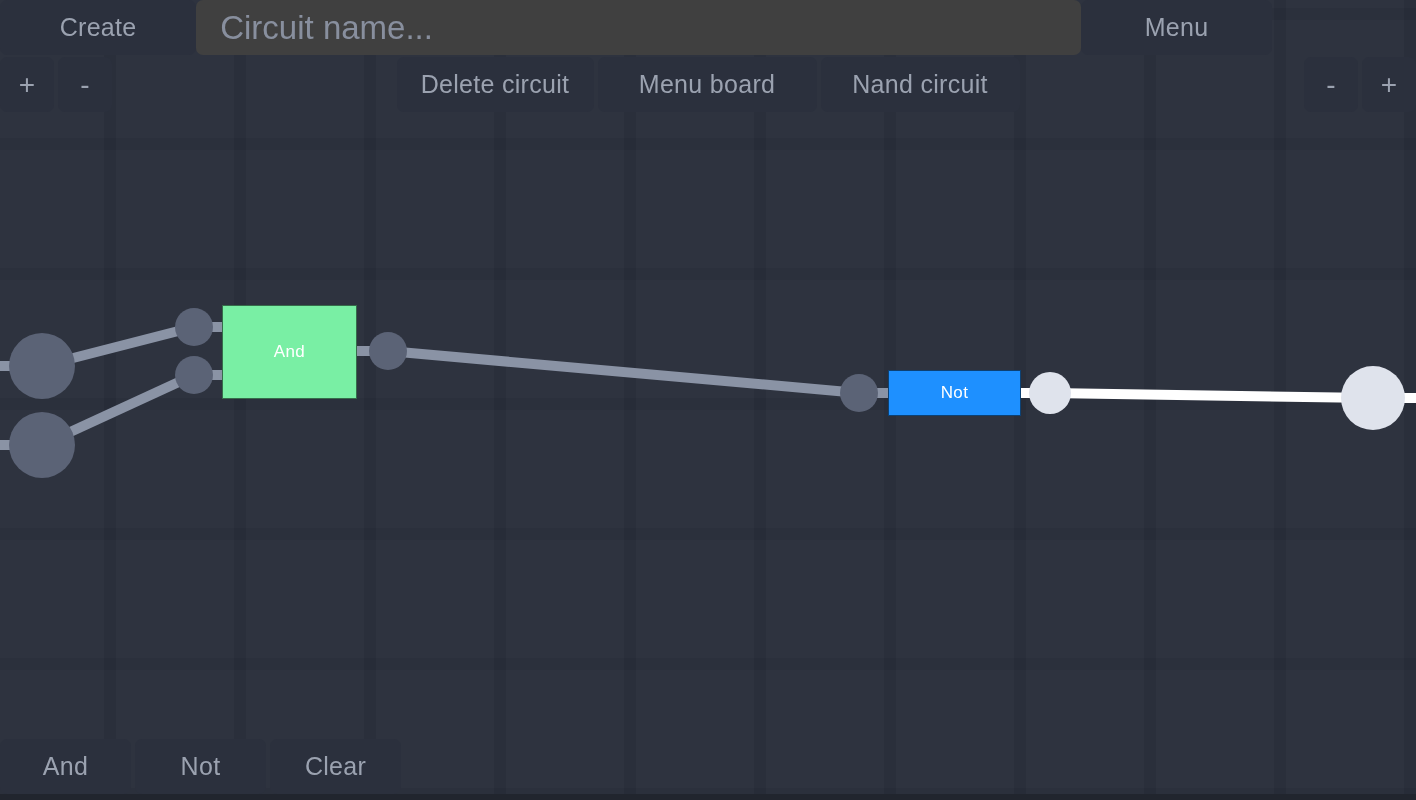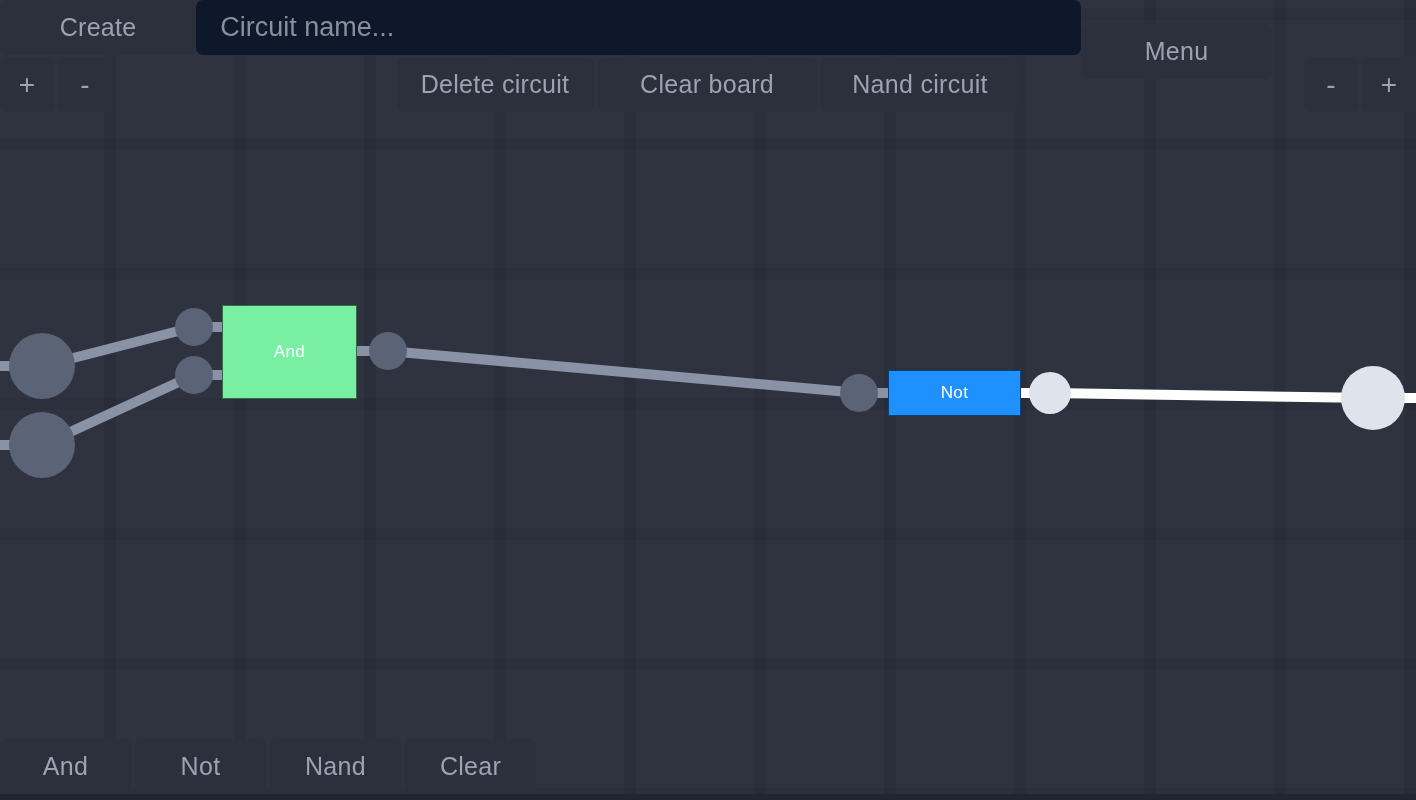--- a/index.html
+++ b/index.html
@@ -57,21 +57,21 @@
     border-radius: 50%;
   }
 
   
   .topbar {
     position: absolute;
     left: 0; top: 0;
     width: 1272px;
     height: 55px;
     display: flex;
-    align-items: center;
+    align-items: flex-end;
     z-index: 8;
   }
   .topbar2 {
     position: absolute;
     left: 0; top: 57px;
     width: 1416px;
     height: 55px;
     display: flex;
     align-items: stretch;
     z-index: 8;
@@ -88,26 +88,26 @@
     display: flex;
     align-items: center;
     justify-content: center;
     cursor: pointer;
   }
 
   .btn-create { width: 218px; height: 55px; }
   .name-input {
     width: 978px;
     height: 55px;
-    background: #0f172a;
+    background: #404040;
     border: none;
     border-radius: 7px;
     color: #9ba2b0;
     font-family: "Liberation Sans", sans-serif;
-    font-size: 27px;
+    font-size: 33px;
     font-weight: 300;
     padding: 0 24px;
     outline: none;
   }
   .name-input::placeholder { color: #888f9e; opacity: 1; }
   .btn-menu { width: 212px; height: 55px; margin-top: 48px; }
 
   .zoom-btn {
     width: 54px; height: 55px;
     font-size: 28px;
@@ -184,31 +184,30 @@
   </div>
 
   <div class="topbar2">
     <button class="btn zoom-btn">+</button>
     <button class="btn zoom-btn" style="margin-left:4px;">-</button>
 
     <div class="spacer"></div>
 
     <div class="mid-actions">
       <button class="btn btn-delete-circuit">Delete circuit</button>
-      <button class="btn btn-clear-board">Clear board</button>
+      <button class="btn btn-clear-board">Menu board</button>
       <button class="btn btn-open-circuit">Nand circuit</button>
     </div>
 
     <div class="spacer"></div>
 
     <button class="btn zoom-btn">-</button>
     <button class="btn zoom-btn" style="margin-left:4px;">+</button>
   </div>
 
   <div class="bottombar" id="palette-bar">
       <button class="btn gate-btn">And</button>
       <button class="btn gate-btn">Not</button>
-      <button class="btn gate-btn">Nand</button>
       <button class="btn gate-btn">Clear</button>
     </div>
   <div class="bottom-strip"></div>
 
 </div>
 
 </body></html>

